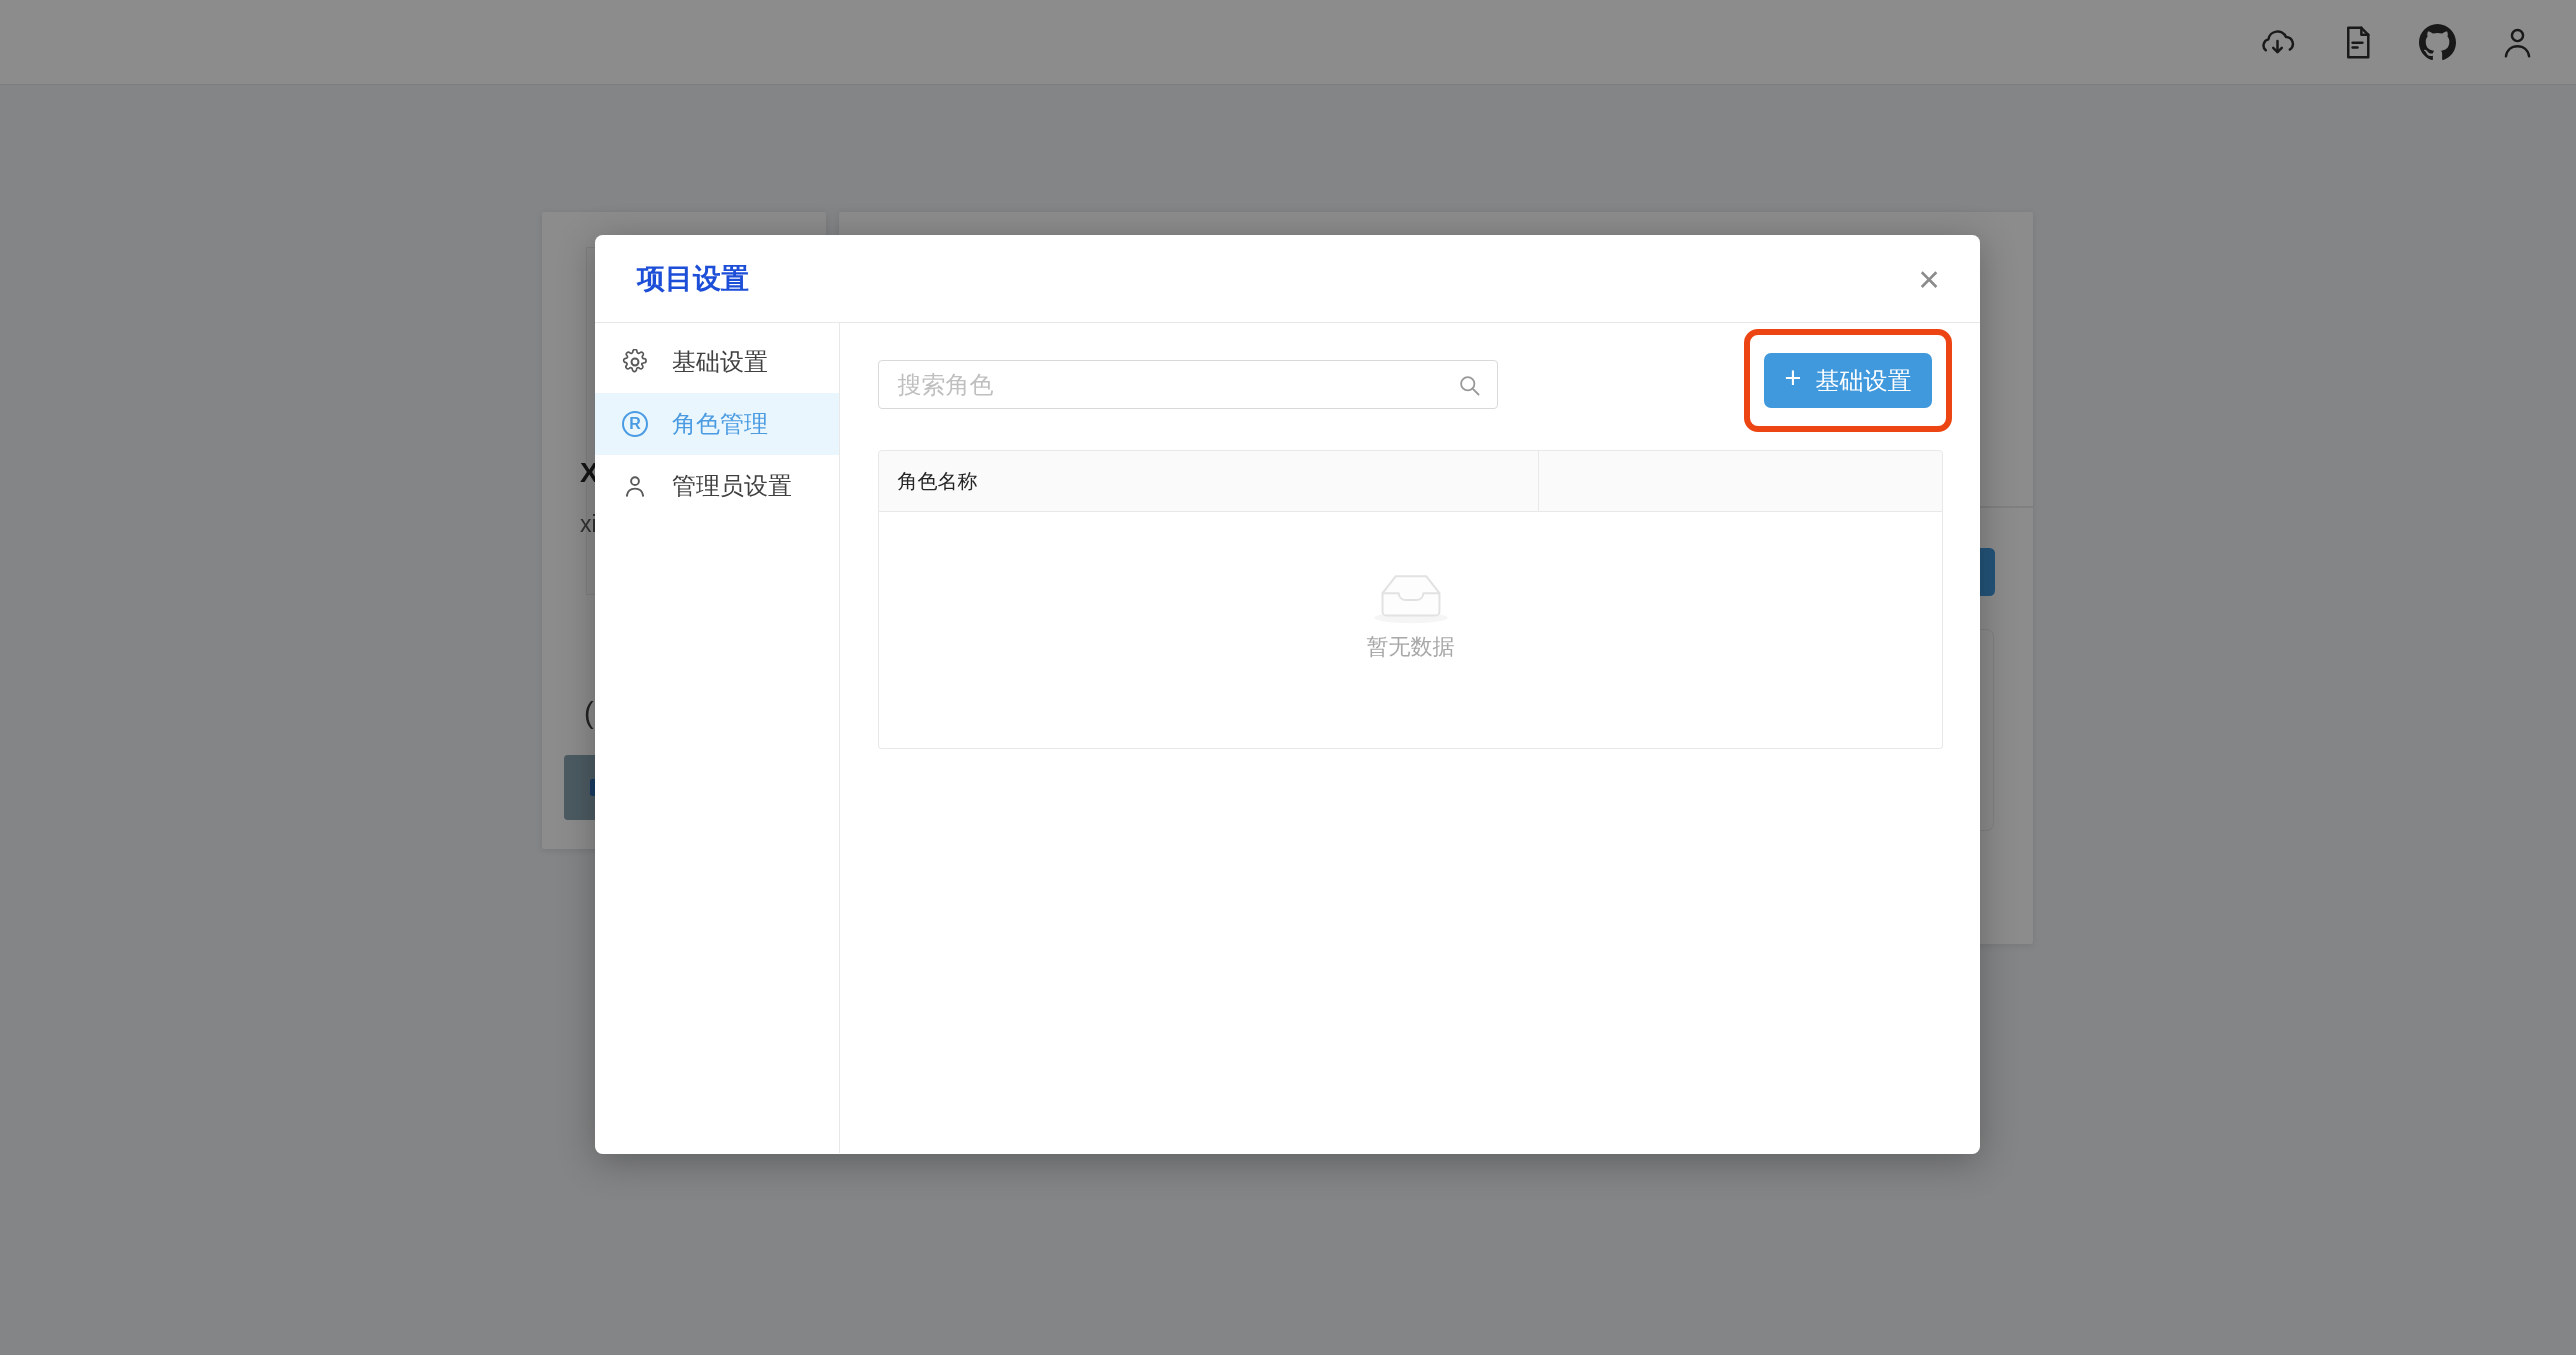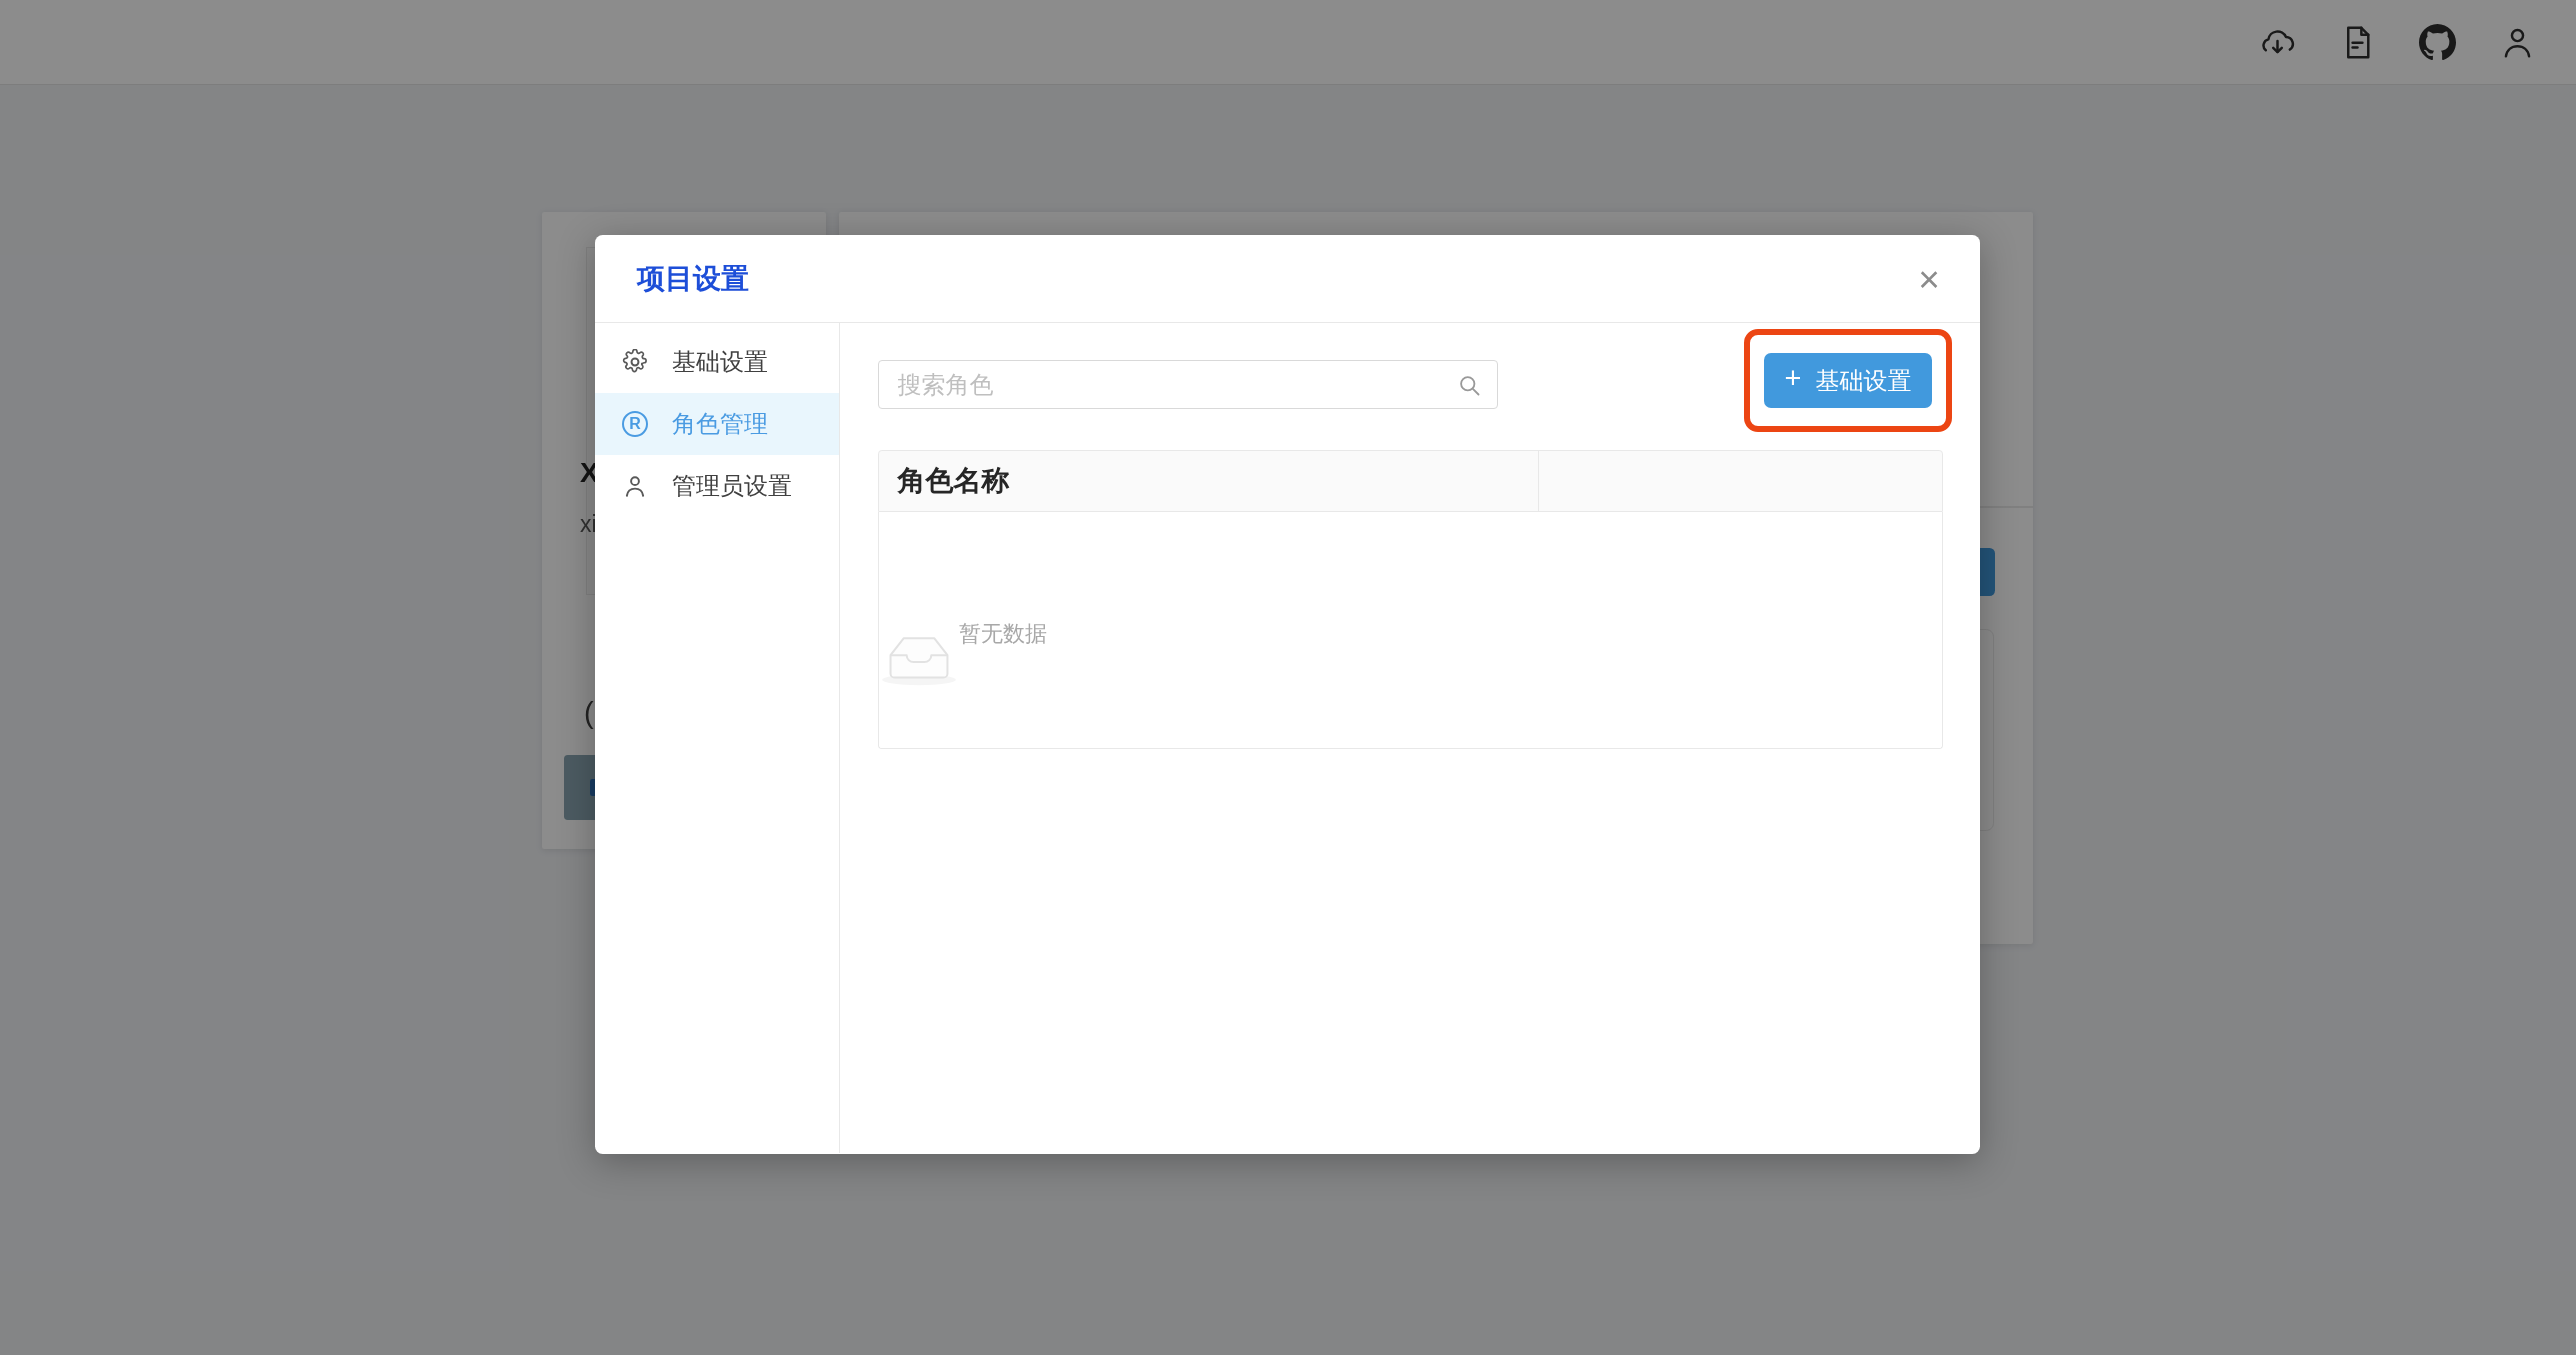--- a/index.html
+++ b/index.html
@@ -85,26 +85,26 @@
            border:6.2px solid #ec4513; border-radius:14px; z-index:5; pointer-events:none; }
   .assoc-btn { position:absolute; left:924px; top:30px; width:168px; height:55px;
                background:#4199dd; border:none; border-radius:7px; color:#ffffff;
                font-size:24px; display:flex; align-items:center; justify-content:center;
                gap:14px; cursor:pointer; font-family:inherit; }
   .assoc-btn .plus { font-size:29px; font-weight:300; line-height:1; margin-top:-3.1px; }
 
   .role-table { position:absolute; left:38px; top:127px; width:1065px; }
   .rt-head { display:flex; height:62px; background:#fafafa; border:1.5px solid #e8e8e8;
              border-radius:3.8px 3.8px 0 0; }
-  .rt-th { display:flex; align-items:center; padding-left:18.5px; font-size:28px;
-           font-weight:bold; color:#262626; }
+  .rt-th { display:flex; align-items:center; padding-left:18.5px; font-size:20px;
+           font-weight:normal; color:#262626; }
   .rt-th.c1 { width:660px; border-right:1.5px solid #e8e8e8; }
   .rt-th.c2 { flex:1; }
   .rt-body { height:237px; border:1.5px solid #e8e8e8; border-top:none;
-             border-radius:0 0 3.8px 3.8px; display:flex; flex-direction:row; align-items:center; }
+             border-radius:0 0 3.8px 3.8px; display:flex; flex-direction:column; align-items:center; }
   .rt-body svg { margin-top:55px; }
   .empty-text { margin-top:7.7px; font-size:22px; color:#a8a8a8; }
 </style>
 </head>
 <body>
 
 <div class="app">
 
   <div class="app-header">
     <div class="hdr-icons">

